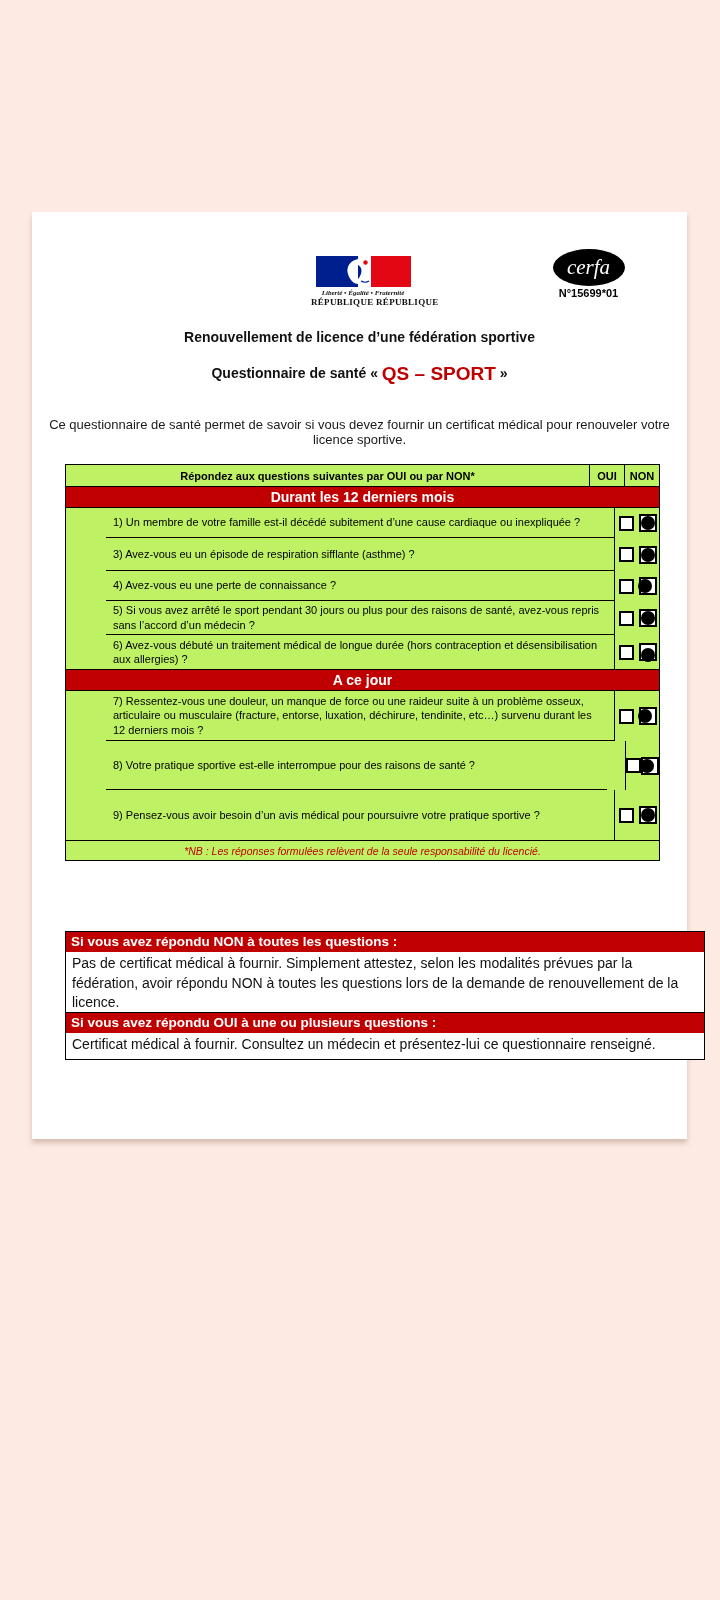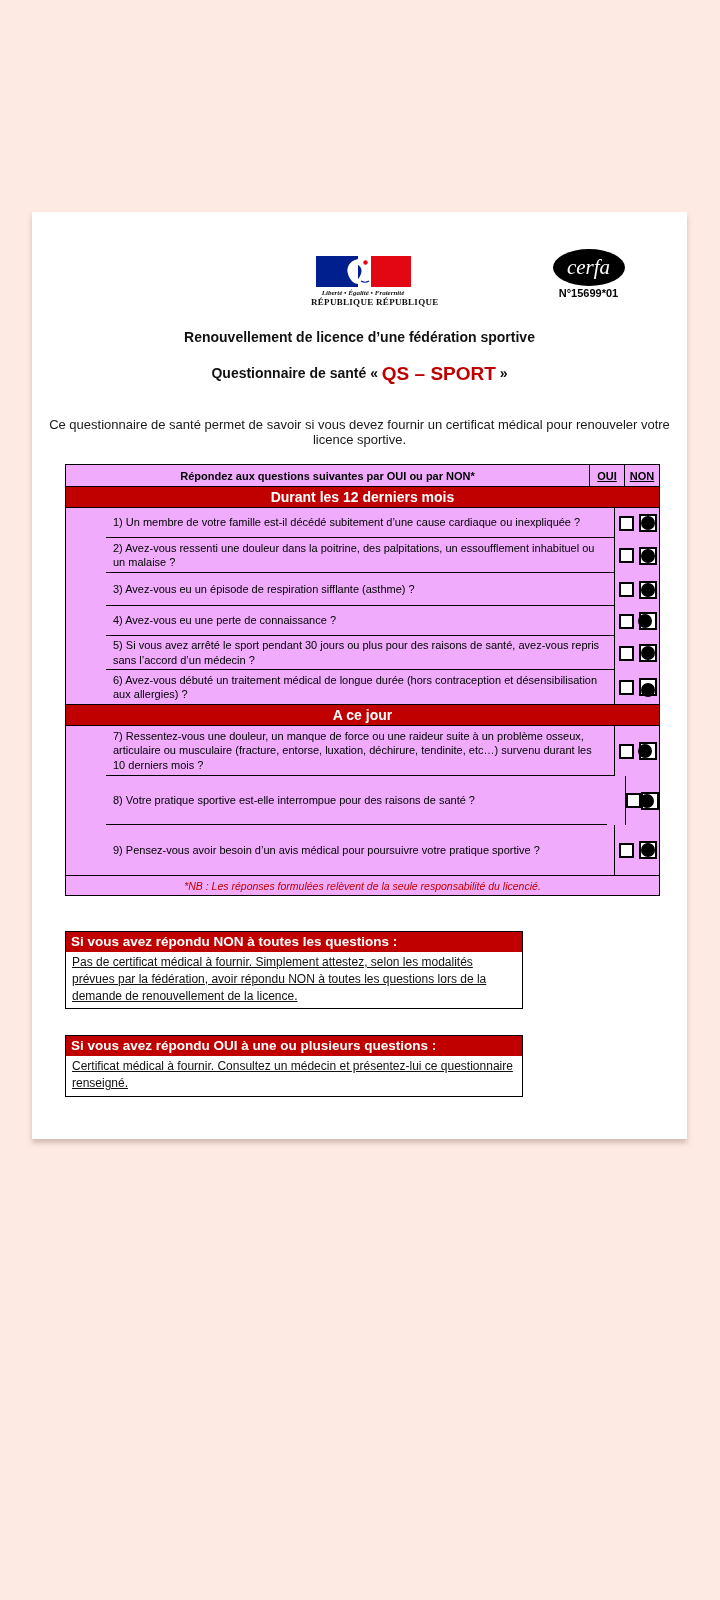--- a/index.html
+++ b/index.html
@@ -26,49 +26,49 @@
   .title{position:absolute;top:117px;left:0;width:100%;text-align:center;
          font-weight:bold;font-size:14px;color:#111;}
   .subtitle{position:absolute;top:151px;left:0;width:100%;text-align:center;
             font-weight:bold;font-size:14px;color:#111;}
   .subtitle .hl{color:#c00000;font-size:19px;vertical-align:-2px;}
   .intro{position:absolute;top:205px;left:0;width:100%;text-align:center;
          font-size:13px;color:#1a1a1a;}
 
   
   .qtable{position:absolute;left:33px;top:252px;width:595px;border:1.5px solid #000;
-          box-sizing:border-box;background:#f0abfc;}
+          box-sizing:border-box;background:#bef264;}
   .thead{display:flex;height:21px;font-weight:bold;font-size:11px;color:#000;}
   .th-q{flex:1;display:flex;align-items:center;justify-content:center;}
-  .th-box{width:34px;border-left:1.5px solid #000;display:flex;align-items:center;justify-content:center;text-decoration:underline;}
+  .th-box{width:34px;border-left:1.5px solid #000;display:flex;align-items:center;justify-content:center;}
   .banner{height:20px;background:#c00000;color:#fff;font-weight:bold;font-size:14px;
           display:flex;align-items:center;justify-content:center;
           border-top:1px solid #000;border-bottom:1px solid #000;}
   .qrow{display:flex;margin-left:40px;}
   .qcell{width:508px;box-sizing:border-box;padding:2px 7px;font-size:11px;line-height:1.3;
          color:#000;display:flex;align-items:center;border-bottom:1px solid #000;}
   .qrow.last .qcell{border-bottom:none;}
   .ccell{flex:1;border-left:1.5px solid #000;display:flex;align-items:center;}
   .slot{flex:1;display:flex;justify-content:center;align-items:center;}
   .cb{width:11px;height:11px;border:2.5px solid #000;background:#fff;display:block;}
   .cb.checked{width:14px;height:14px;position:relative;}
   .cb.checked::after{content:"";position:absolute;left:50%;top:50%;width:14px;height:14px;
                      background:#000;border-radius:50%;transform:translate(-50%,-50%);}
   .cb.checked.mark-left::after{transform:translate(calc(-50% - 3px),-50%);}
   .cb.checked.mark-down::after{transform:translate(-50%,calc(-50% + 3px));}
   .nbrow{border-top:1.5px solid #000;height:19px;display:flex;align-items:center;
          justify-content:center;font-size:10.5px;font-style:italic;color:#c00000;}
 
   
-  .resbox{position:absolute;left:33px;width:458px;border:1px solid #000;box-sizing:border-box;background:#fff;}
+  .resbox{position:absolute;left:33px;width:640px;border:1px solid #000;box-sizing:border-box;background:#fff;}
   .resbox .rtitle{background:#c00000;color:#fff;font-weight:bold;font-size:13.5px;
                   padding:2px 5px 3px;}
-  .resbox .rbody{padding:2px 6px 4px;font-size:12px;line-height:1.4;color:#111;text-decoration:underline;}
+  .resbox .rbody{padding:2px 6px 4px;font-size:14px;line-height:1.4;color:#111;}
   .resbox.box1{top:719px;}
-  .resbox.box2{top:823px;}
+  .resbox.box2{top:800px;}
 </style>
 </head>
 <body>
 
 <div class="viewport">
   <div class="page">
 
     <div class="marianne">
       <svg class="flag" viewBox="0 0 95 31" xmlns="http://www.w3.org/2000/svg">
         <rect x="0" y="0" width="42" height="31" fill="#001f8e"></rect>
@@ -108,31 +108,20 @@
             <div class="qcell">1) Un membre de votre famille est-il décédé subitement d’une cause cardiaque ou inexpliquée ?</div>
             <div class="ccell">
               <div class="slot">
                 <span class="cb"></span>
               </div>
               <div class="slot">
                 <span class="cb checked mark-center"></span>
               </div>
             </div>
           </div>
-          <div class="qrow" style="min-height: 35px;">
-            <div class="qcell">2) Avez-vous ressenti une douleur dans la poitrine, des palpitations, un essoufflement inhabituel ou un malaise ?</div>
-            <div class="ccell">
-              <div class="slot">
-                <span class="cb"></span>
-              </div>
-              <div class="slot">
-                <span class="cb checked mark-center"></span>
-              </div>
-            </div>
-          </div>
           <div class="qrow" style="min-height: 33px;">
             <div class="qcell">3) Avez-vous eu un épisode de respiration sifflante (asthme) ?</div>
             <div class="ccell">
               <div class="slot">
                 <span class="cb"></span>
               </div>
               <div class="slot">
                 <span class="cb checked mark-center"></span>
               </div>
             </div>
@@ -165,21 +154,21 @@
               <div class="slot">
                 <span class="cb"></span>
               </div>
               <div class="slot">
                 <span class="cb checked mark-down"></span>
               </div>
             </div>
           </div>
           <div class="banner">A ce jour</div>
           <div class="qrow" style="min-height: 50px;">
-            <div class="qcell">7) Ressentez-vous une douleur, un manque de force ou une raideur suite à un problème osseux, articulaire ou musculaire (fracture, entorse, luxation, déchirure, tendinite, etc…) survenu durant les 10 derniers mois ?</div>
+            <div class="qcell">7) Ressentez-vous une douleur, un manque de force ou une raideur suite à un problème osseux, articulaire ou musculaire (fracture, entorse, luxation, déchirure, tendinite, etc…) survenu durant les 12 derniers mois ?</div>
             <div class="ccell">
               <div class="slot">
                 <span class="cb"></span>
               </div>
               <div class="slot">
                 <span class="cb checked mark-left"></span>
               </div>
             </div>
           </div>
           <div class="qrow" style="min-height: 49px; gap: 18px;">

